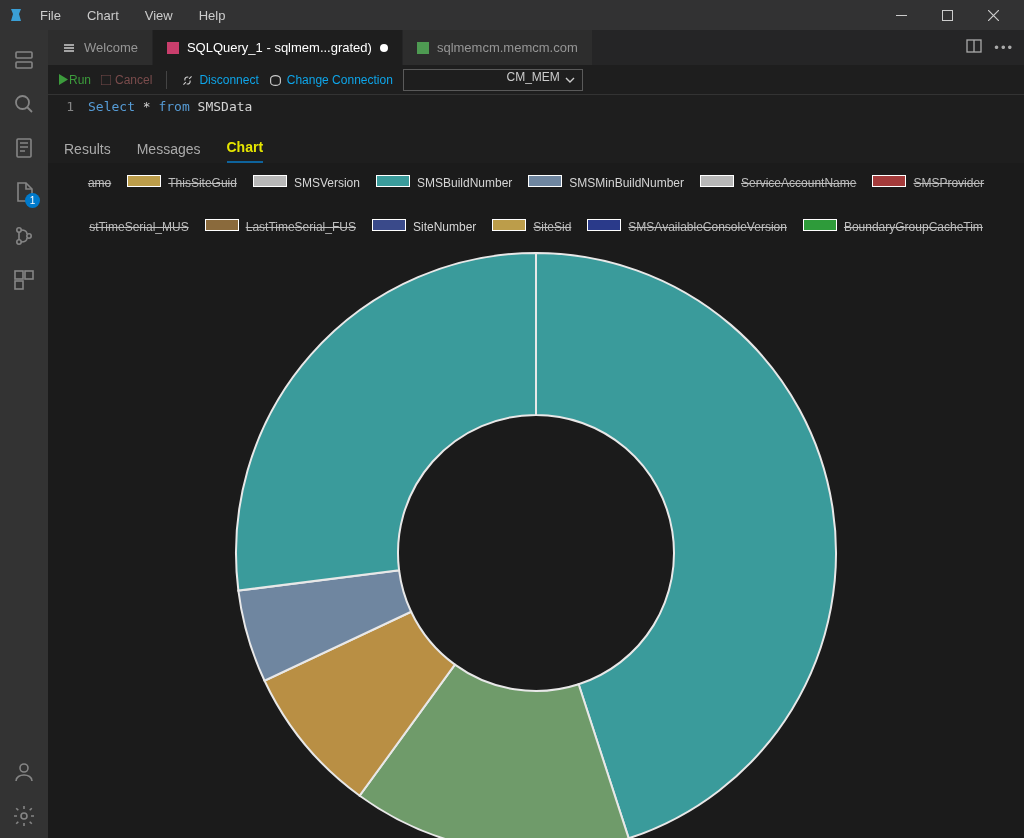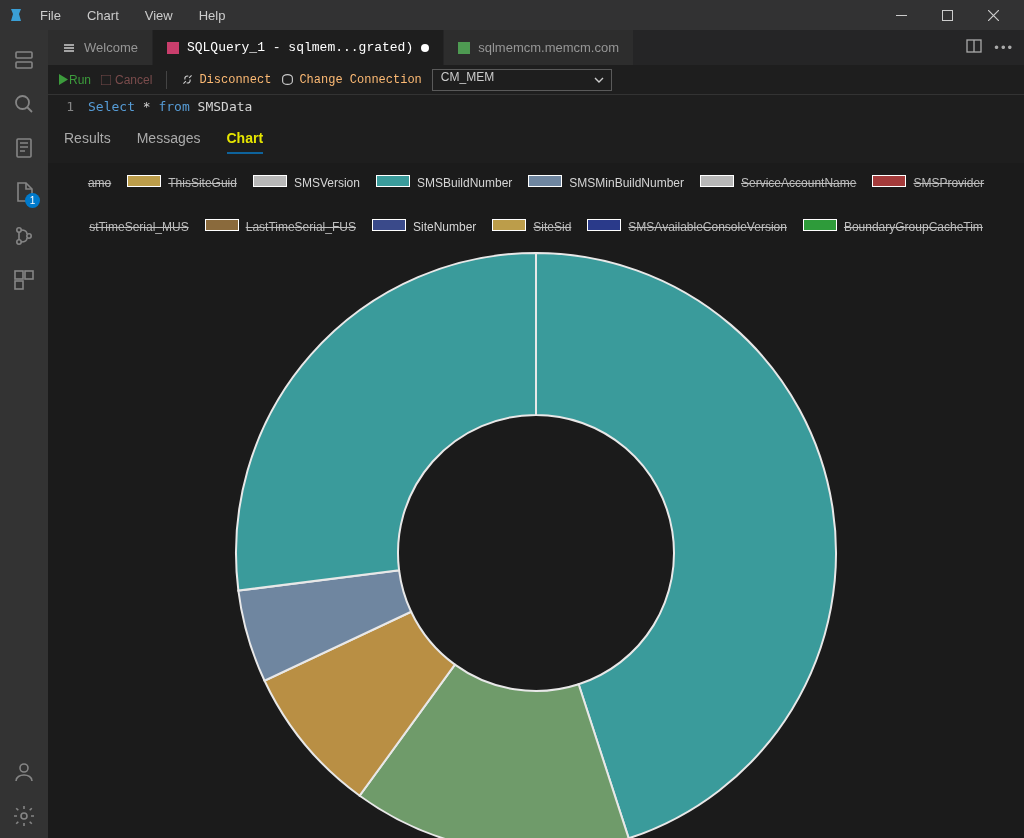--- a/index.html
+++ b/index.html
@@ -34,44 +34,44 @@
     padding-top:8px;
   }
   .activitybar .ab-icon { width:48px; height:44px; display:flex; align-items:center; justify-content:center; color:#858585; position:relative; cursor:pointer; }
   .activitybar .spacer { flex:1; }
   .badge { position:absolute; bottom:6px; right:8px; background:#007acc; color:#fff; border-radius:8px; font-size:10px; min-width:15px; height:15px; display:flex; align-items:center; justify-content:center; padding:0 3px; }
   
   .main { position:absolute; left:48px; right:0; top:30px; bottom:0; display:flex; flex-direction:column; }
   
   .tabs { height:35px; background:#252526; display:flex; align-items:stretch; }
   .tab { display:flex; align-items:center; padding:0 14px; gap:8px; color:#969696; background:#2d2d2d; border-right:1px solid #252526; font-size:13px; cursor:pointer; }
-  .tab.active { background:#1e1e1e; color:#fff; font-style: normal; font-family: Liberation Mono, monospace; }
+  .tab.active { background:#1e1e1e; color:#fff; font-style: normal; }
   .tab .dot { width:8px; height:8px; border-radius:50%; background:#fff; }
   .tab .tabicon { width:14px; height:14px; display:inline-block; }
   .tab.welcome .tabicon { color:#ccc; }
   .tab .sqicon { width:12px; height:12px; background:#c93e6c; display:inline-block; }
   .tab .srvicon { width:12px; height:12px; background:#4e9a52; display:inline-block; }
   .tabactions { margin-left:auto; display:flex; align-items:center; gap:12px; padding:0 10px; color:#aaa; }
   .tabactions .dots { letter-spacing:2px; }
   
   .qtoolbar { height:30px; background:#1e1e1e; border-bottom:1px solid #333; display:flex; align-items:center; padding:0 10px; gap:10px; font-size:12px; }
   .qtoolbar .run { color:#3c9b3c; display:flex; align-items:center; cursor:pointer; }
   .qtoolbar .cancel { color:#7a4c4c; display:flex; align-items:center; gap:4px; cursor:default; }
   .qtoolbar .sep { width:1px; height:18px; background:#444; margin:0 4px; }
-  .qtoolbar .link { color:#fdba74; display:flex; align-items:flex-start; gap:5px; cursor:pointer;font-family:Liberation Mono, monospace; }
-  .qtoolbar select, .dbselect { background:#1e1e1e; color:#ccc; border:1px solid #5a5a5a; height:22px; width:180px; padding:0 32px 0 8px; font-size:12px; position:relative; cursor:pointer; }
+  .qtoolbar .link { color:#0ea5e9; display:flex; align-items:flex-end; gap:5px; cursor:pointer; }
+  .qtoolbar select, .dbselect { background:#1e1e1e; color:#ccc; border:1px solid #5a5a5a; height:22px; width:180px; padding:0 22px 0 8px; font-size:12px; position:relative; cursor:pointer;text-align:right; }
   .dbselect .chev { position:absolute; right:6px; top:4px; }
   
   .editor { height:28px; background:#1e1e1e; display:flex; align-items:flex-start; padding:4px 0 0 0; font-family: Consolas, monospace; font-size:13px; }
   .editor .ln { width:40px; text-align:right; color:#858585; padding-right:14px; }
   .editor .code .kw { color:#569cd6; }
   .editor .code .star { color:#d4d4d4; }
   .editor .code .ident { color:#d4d4d4; }
   
-  .rtabs { height:40px; background:#1e1e1e; display:flex; align-items:flex-start; gap:26px; padding:0 16px; border-top:1px solid #1e1e1e; }
+  .rtabs { height:40px; background:#1e1e1e; display:flex; align-items:flex-end; gap:26px; padding:0 16px; border-top:1px solid #1e1e1e; }
   .rtab { color:#aaa; font-size:14px; padding:6px 0; cursor:pointer; }
   .rtab.active { color:#e6e600; border-bottom:2px solid #0e639c; font-weight:600; }
   
   .chartarea { flex:1; background:#1b1b1b; position:relative; overflow:hidden; }
   .legend-wrap { padding:12px 4px 0 4px; }
   .legend { display:flex; flex-wrap:wrap; justify-content:center; gap:14px 16px; font-size:12px; color:#d6d6d6; line-height:16px; }
   .legend .item { display:flex; gap:7px; white-space:nowrap; cursor:pointer; }
   .legend .sw { width:34px; height:12px; border:1px solid #fff; display:inline-block; }
   .legend .strike { text-decoration: line-through; color:#bdbdbd; }
   .donut-wrap { position:absolute; left:50%; transform:translateX(-50%); top:70px; }

